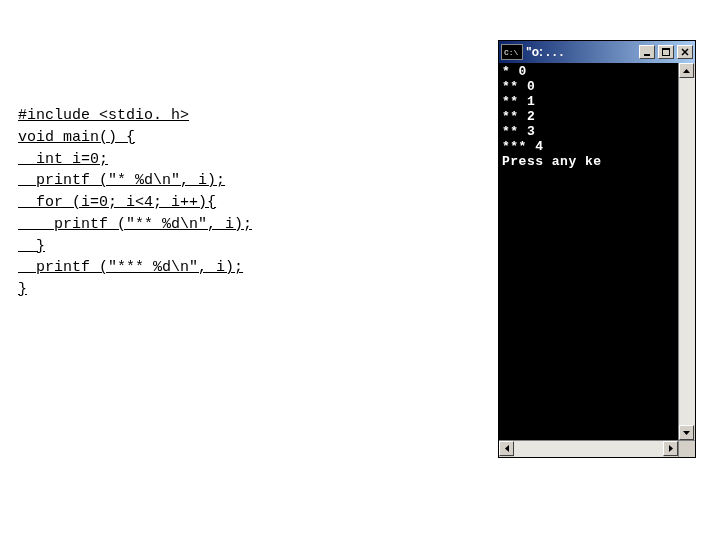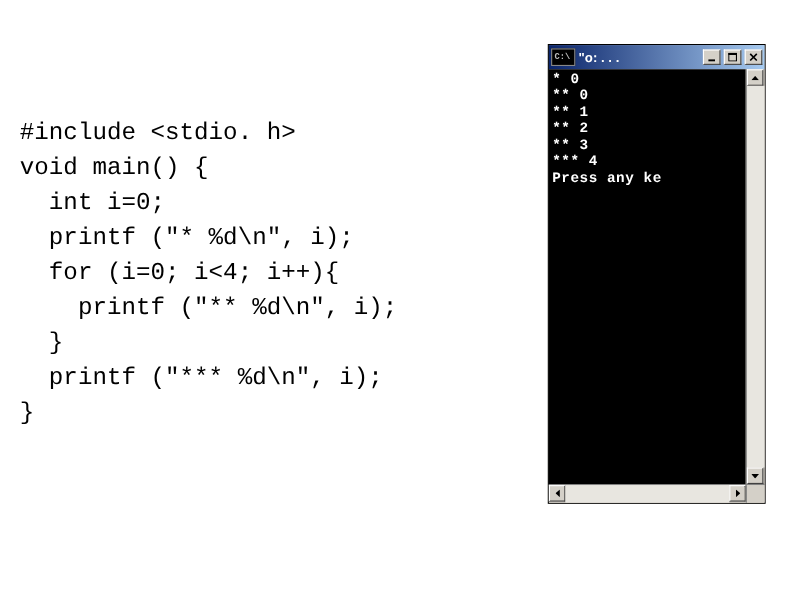--- a/index.html
+++ b/index.html
@@ -8,24 +8,25 @@
     width: 720px;
     height: 540px;
     background: #fff;
     font-family: "Courier New", monospace;
     position: relative;
   }
   .code-block {
     position: absolute;
     left: 18px;
     top: 105px;
-    font-size: 22px;
+    font-size: 15px;
     line-height: 1.45;
     color: #000;
     white-space: pre;
+    text-decoration: underline;
   }
   .console-window {
     position: absolute;
     left: 498px;
     top: 40px;
     width: 198px;
     height: 418px;
     background: #d4d0c8;
     border: 1px solid #000;
     box-sizing: border-box;

